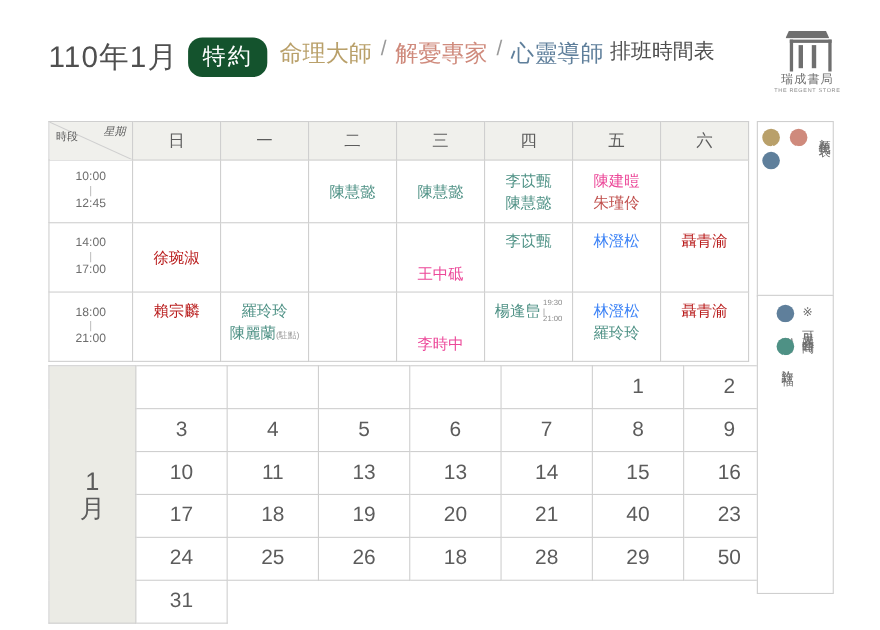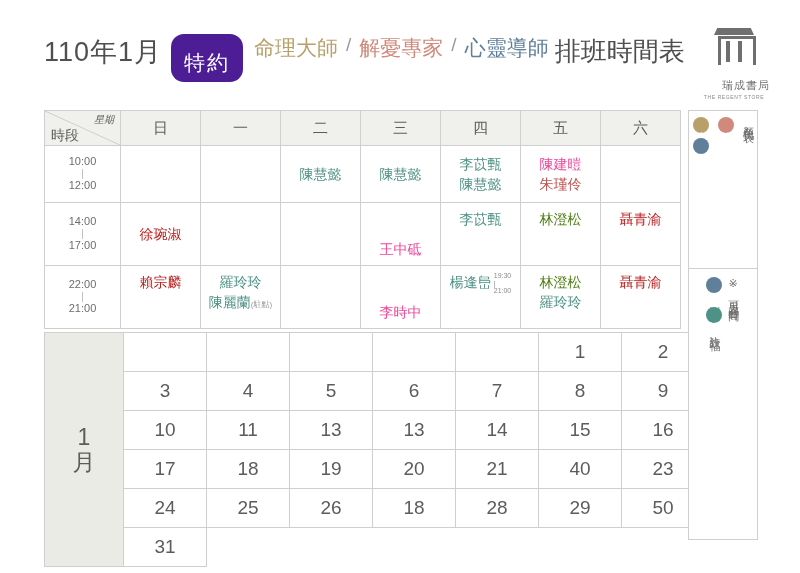--- a/index.html
+++ b/index.html
@@ -14,82 +14,82 @@
   
   #header{
     position:absolute;left:44px;top:34px;width:712px;height:56px;
     display:flex;align-items:flex-start;
   }
   .h-title{
     font-size:27px;color:#4f4f4f;letter-spacing:1px;white-space:nowrap;
   }
   .h-badge{
     display:inline-flex;align-items:center;justify-content:center;
-    background:#4c1d95;color:#ffffff;border-radius:13px;
-    font-size:21px;padding:15px 13px 5px;margin:0 9px;
+    background:#14532d;color:#ffffff;border-radius:13px;
+    font-size:21px;padding:3px 13px 5px;margin:0 9px;
     letter-spacing:2px;
   }
   .h-role1{font-size:21px;color:#b9a06a;margin:0 2px;}
   .h-sep{font-size:19px;color:#9a9a9a;margin:0 6px;}
   .h-role2{font-size:21px;color:#cf8a7c;margin:0 2px;}
   .h-role3{font-size:21px;color:#5f7f9b;margin:0 2px;}
-  .h-tail{font-size:26px;color:#4f4f4f;margin-left:4px;white-space:nowrap;}
+  .h-tail{font-size:19px;color:#4f4f4f;margin-left:4px;white-space:nowrap;}
 
   
   #logo{position:absolute;right:30px;top:28px;width:72px;text-align:center;}
   .logo-mark{
     width:40px;height:34px;margin:0 auto;position:relative;
   }
   .logo-mark .roof{
     position:absolute;left:0;top:0;width:40px;height:7px;background:#6f6f6f;
     clip-path:polygon(0 100%,8% 0,92% 0,100% 100%);
   }
   .logo-mark .body{
     position:absolute;left:4px;top:8px;width:32px;height:26px;
     border:3px solid #6f6f6f;border-bottom:none;background:#fff;
   }
   .logo-mark .pil{
     position:absolute;top:13px;width:4px;height:21px;background:#6f6f6f;
   }
-  .logo-cn{font-size:11px;color:#6f6f6f;letter-spacing:1px;margin-top:16px;text-align:right;}
+  .logo-cn{font-size:11px;color:#6f6f6f;letter-spacing:1px;margin-top:2px;}
   .logo-en{font-size:5px;color:#8a8a8a;letter-spacing:.6px;margin-top:1px;}
 
   
   #sched{
     position:absolute;left:44px;top:110px;border-collapse:collapse;
     table-layout:fixed;
   }
   #sched td,#sched th{
     border:1px solid #cfcfcf;padding:0;text-align:center;vertical-align:middle;
     font-weight:normal;
   }
   .col-time{width:76px;}
   .col-day{width:80px;}
   .hdr{height:34px;background:#f0f0ec;}
   .hdr .dow{font-size:15px;color:#5c5c5c;}
   #corner{
     position:relative;background:#f0f0ec;height:34px;
   }
   #corner .week{position:absolute;right:6px;top:2px;font-size:10px;color:#5c5c5c;font-style:italic;}
-  #corner .slot{position:absolute;left:6px;bottom:0;font-size:14px;color:#5c5c5c;}
+  #corner .slot{position:absolute;left:6px;bottom:14px;font-size:10px;color:#5c5c5c;}
   #corner .diag{
     position:absolute;left:0;top:0;width:100%;height:100%;
   }
   .tcell{
     height:56px;background:#ffffff;font-size:11px;color:#6d6d6d;line-height:1.25;
   }
   .tcell .t{display:block;}
   .tcell .bar{display:block;color:#b5b5b5;font-size:10px;line-height:1;}
   .cell{height:56px;background:#ffffff;}
   .nm{display:block;font-size:14px;line-height:1.45;white-space:nowrap;}
   .c-rose{color:#b91c1c;}
   .c-teal{color:#4e9185;}
   .c-blue{color:#ec4899;}
   .c-red{color:#c0504d;}
-  .c-green{color:#4d7c0f;}
+  .c-green{color:#3b82f6;}
   .sub{font-size:8px;color:#9a9a9a;}
   .tm{font-size:7px;color:#8a8a8a;display:inline-block;line-height:1.05;vertical-align:middle;margin-left:2px;text-align:left;}
 
   
   #cal{
     position:absolute;left:44px;top:332px;border-collapse:collapse;table-layout:fixed;
   }
   #cal td{
     border:1px solid #cfcfcf;text-align:center;vertical-align:middle;
     width:80px;height:36px;font-size:19px;color:#5c5c5c;background:#ffffff;
@@ -185,21 +185,21 @@
       <th class="hdr"><span class="dow">五</span></th>
       <th class="hdr"><span class="dow">六</span></th>
     </tr>
   </thead>
   <tbody>
 
     <tr>
       <td class="tcell">
         <span class="t">10:00</span>
         <span class="bar">|</span>
-        <span class="t">12:00</span>
+        <span class="t">12:45</span>
       </td>
       <td class="cell"></td>
       <td class="cell"></td>
       <td class="cell">
         <span class="nm c-teal">陳慧懿</span>
       </td>
       <td class="cell">
         <span class="nm c-teal">陳慧懿</span>
       </td>
       <td class="cell">
@@ -233,21 +233,21 @@
       <td class="cell" style="vertical-align:top;padding-top:6px;">
         <span class="nm c-green">林澄松</span>
       </td>
       <td class="cell" style="vertical-align:top;padding-top:6px;">
         <span class="nm c-rose">聶青渝</span>
       </td>
     </tr>
 
     <tr>
       <td class="tcell">
-        <span class="t">22:00</span>
+        <span class="t">18:00</span>
         <span class="bar">|</span>
         <span class="t">21:00</span>
       </td>
       <td class="cell" style="vertical-align:top;padding-top:6px;">
         <span class="nm c-rose">賴宗麟</span>
       </td>
       <td class="cell" style="vertical-align:top;padding-top:6px;">
         <span class="nm c-teal">羅玲玲</span>
         <span class="nm c-teal">
           <span>陳麗蘭</span><span class="sub">(駐點)</span>

